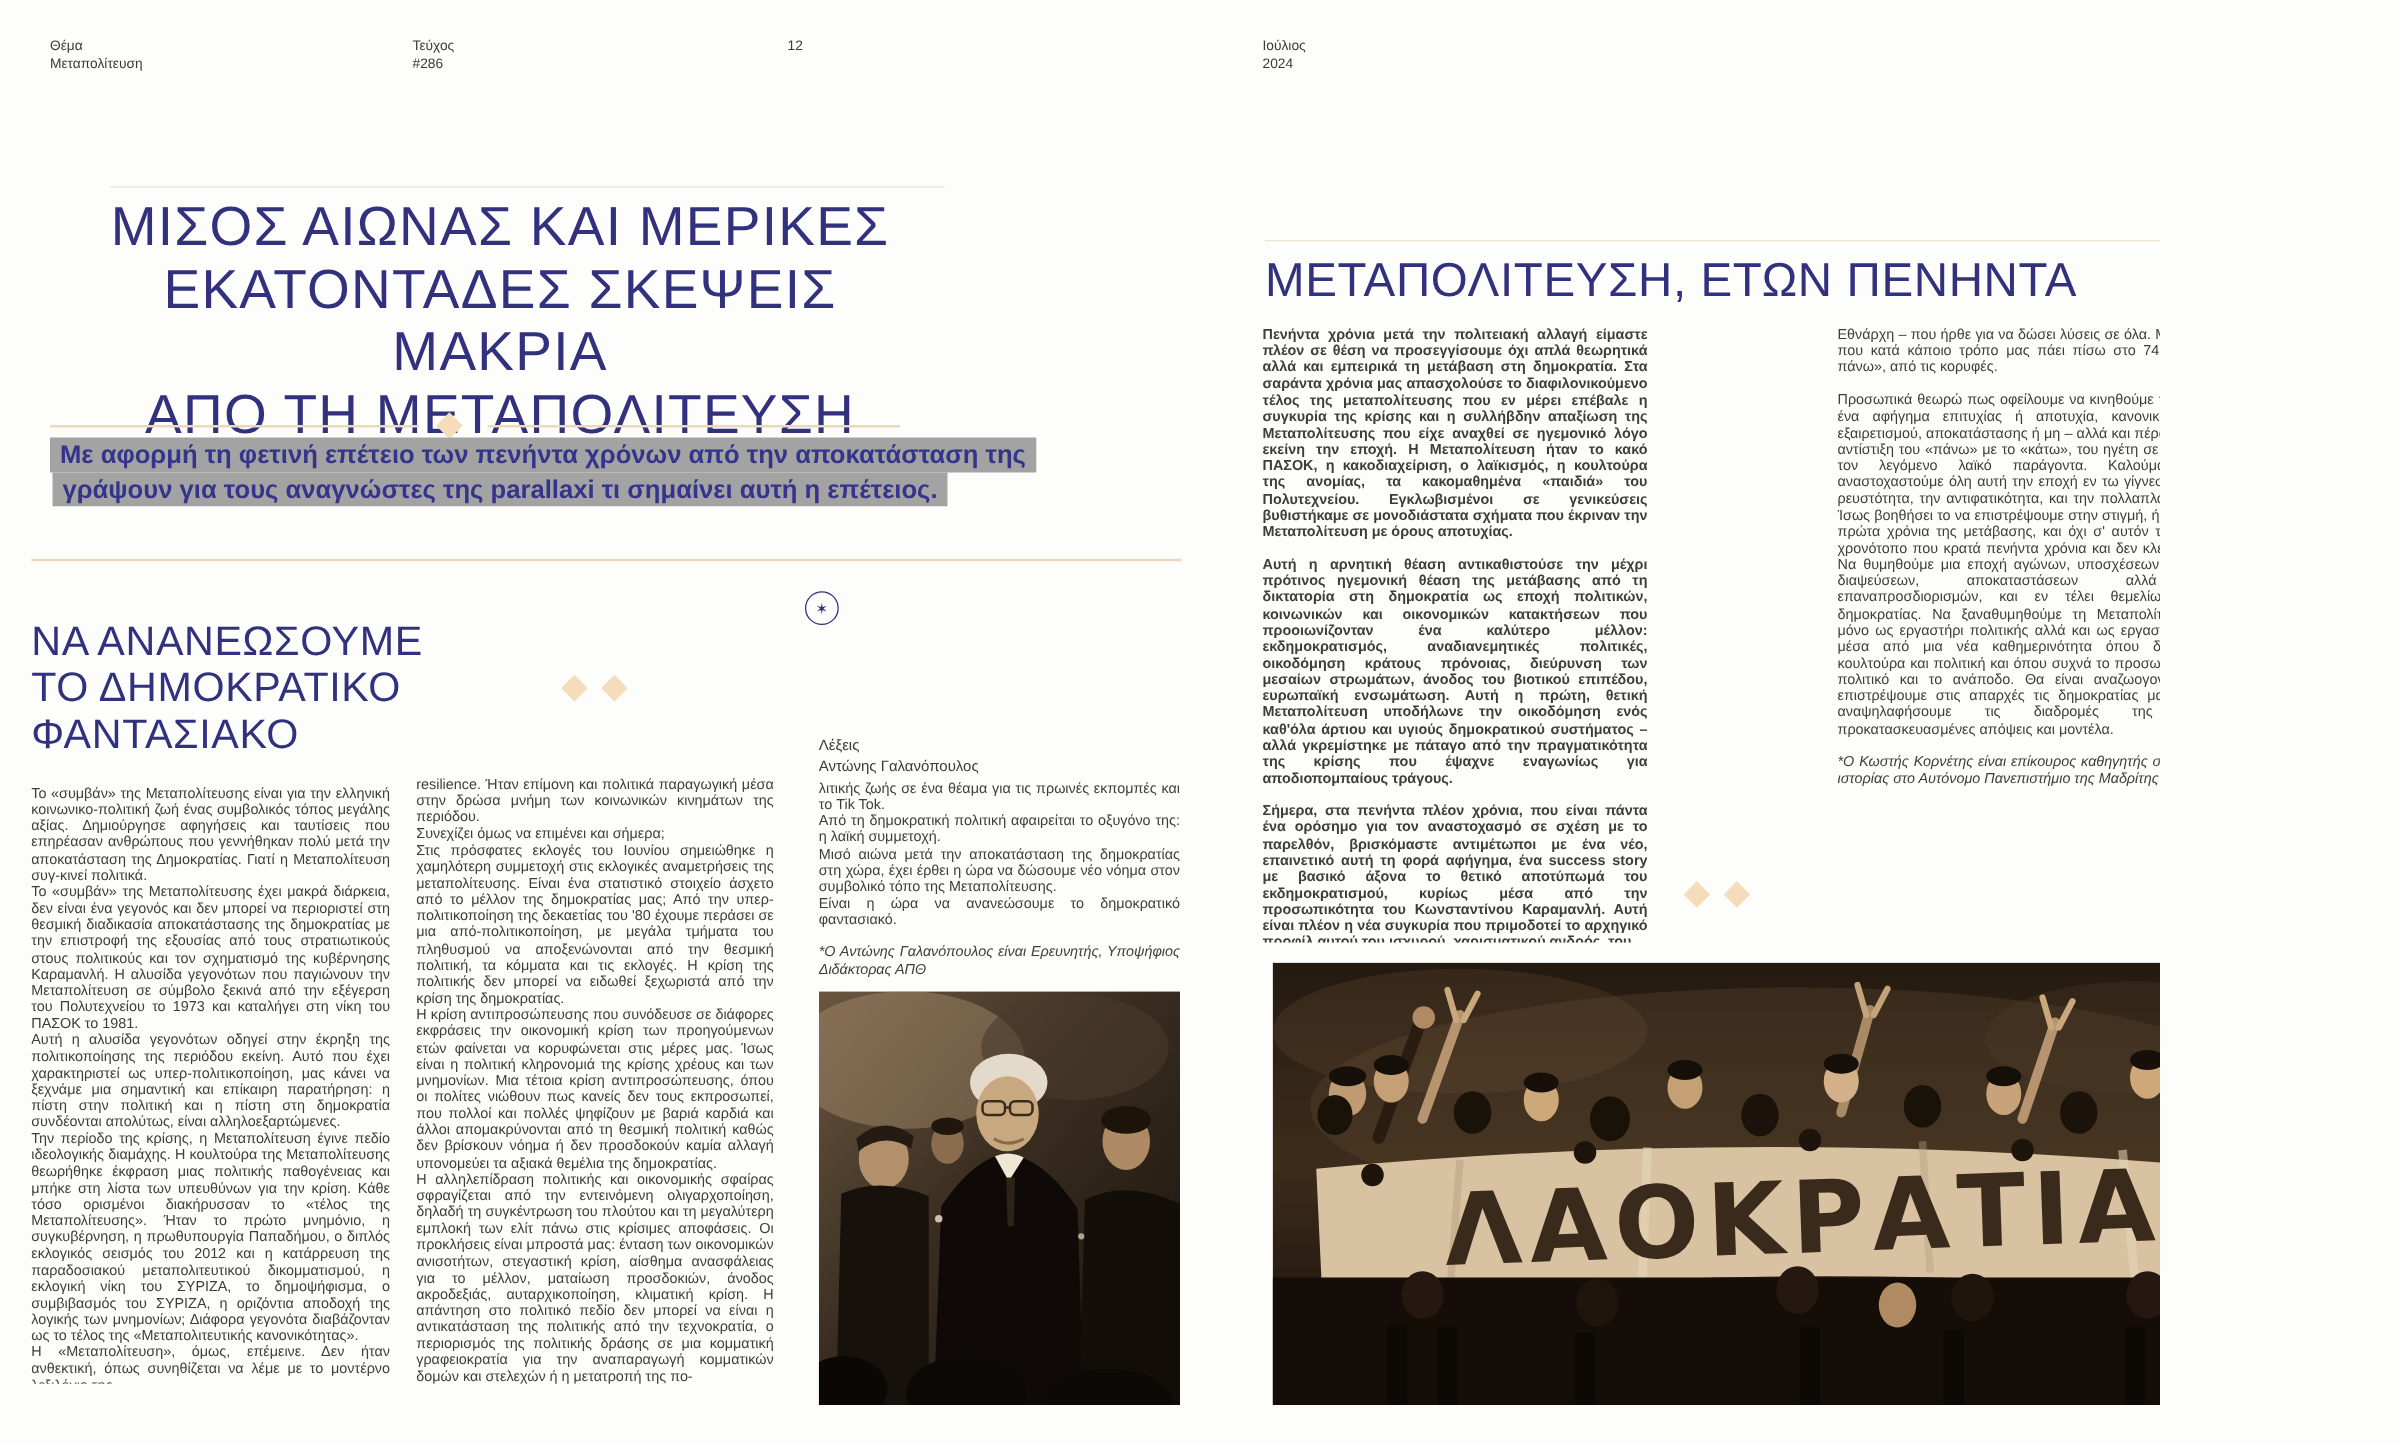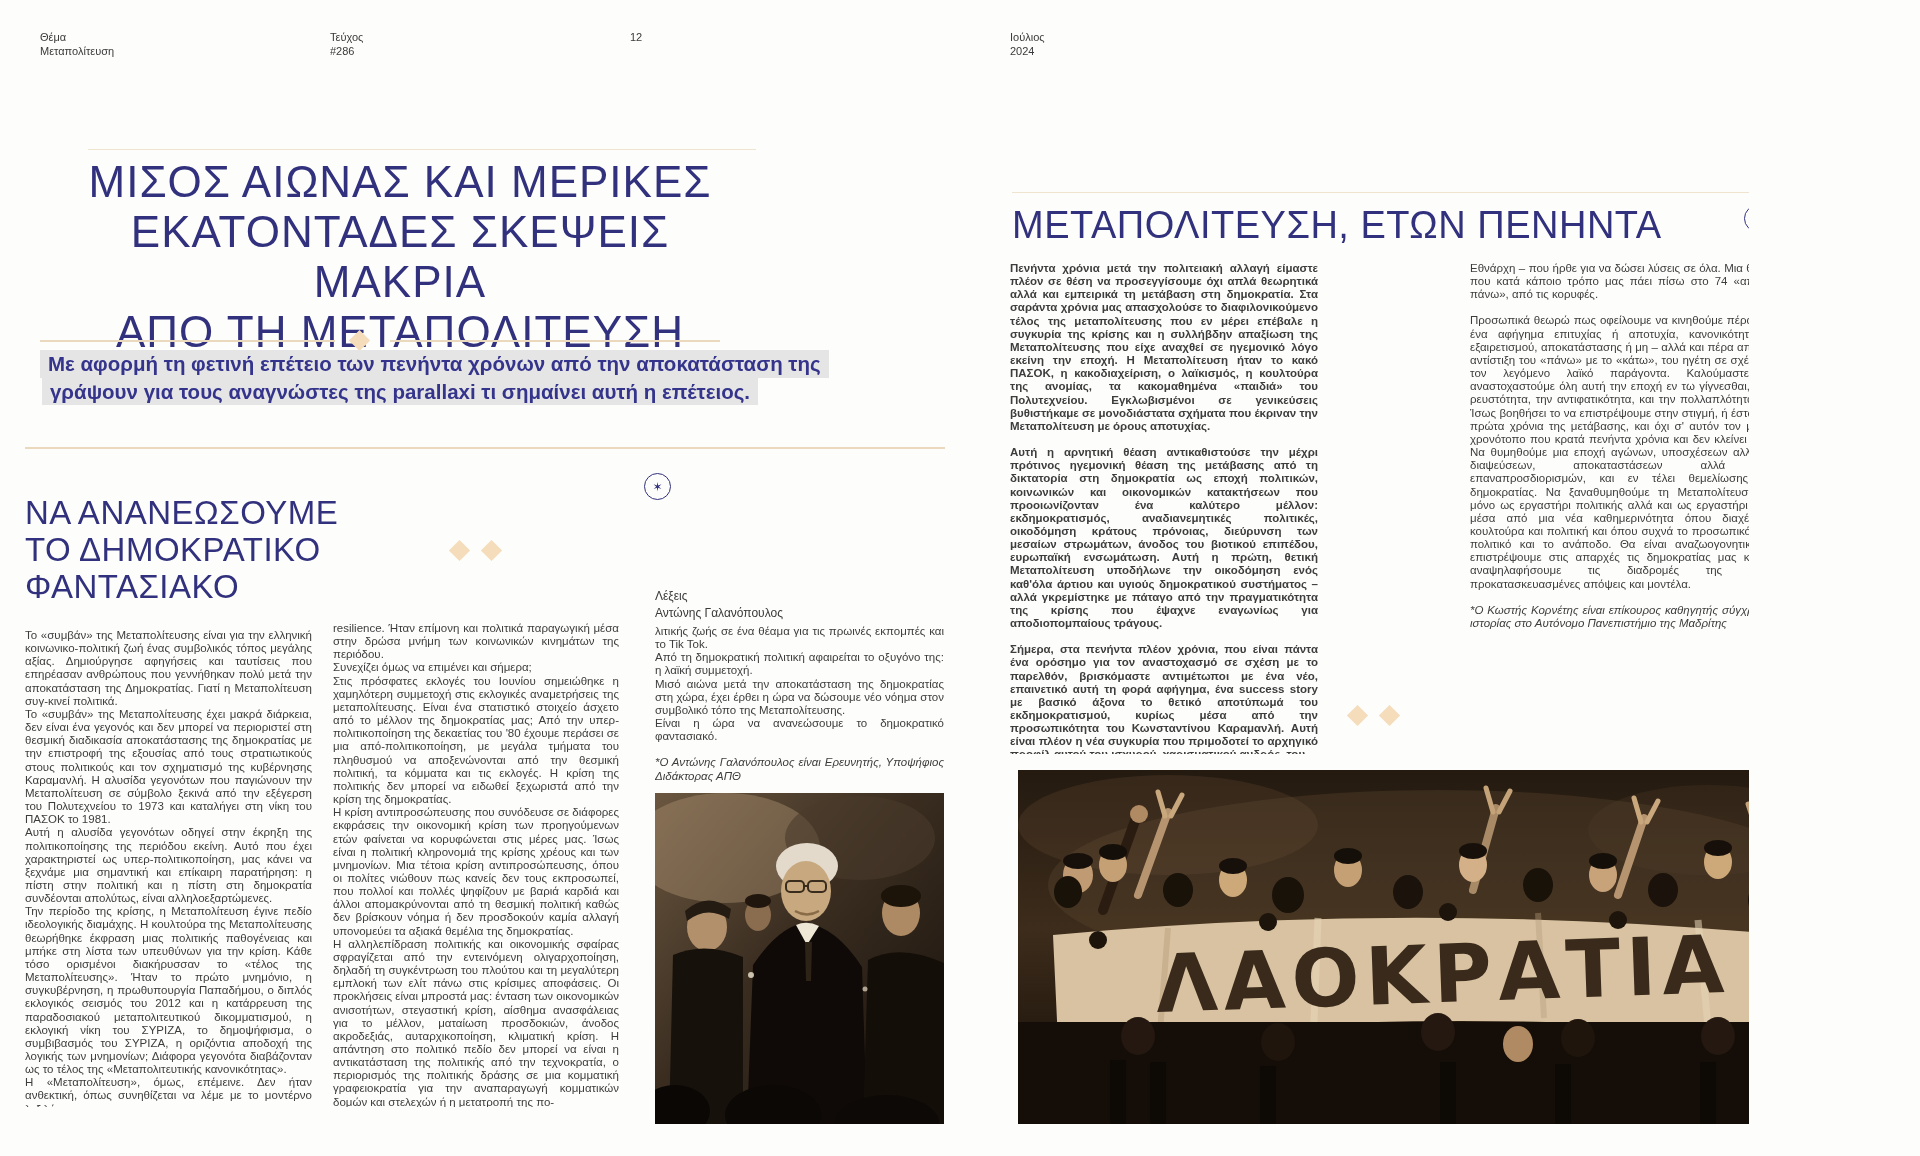--- a/index.html
+++ b/index.html
@@ -1,32 +1,32 @@
 <!DOCTYPE html>
 <html><head>
 <meta charset="utf-8">
 <style>
   html,body{margin:0;padding:0;}
   body{width:1920px;height:1156px;background:#fdfdfb;font-family:"Liberation Sans","DejaVu Sans",sans-serif;color:#3d3d3d;}
-  .spread{position:relative;width:1728px;height:1156px;overflow:hidden;background:#fdfdfb;padding-left:21px;}
+  .spread{position:relative;width:1728px;height:1156px;overflow:hidden;background:#fdfdfb;}
   .abs{position:absolute;}
   .meta{font-size:11px;line-height:14px;color:#3a3a3a;}
   .meta div{white-space:nowrap;}
   .pagenum{font-size:11px;line-height:14px;color:#3a3a3a;}
   .rule{background:#ead9bd;height:1.5px;}
   .rule-soft{background:#efe4cf;height:1px;}
   .serif-title{font-family:Liberation Sans, sans-serif;color:#31317e;font-weight:400;margin:0;}
   .left-title{left:40px;top:157px;width:720px;text-align:center;font-size:44px;line-height:50px;letter-spacing:1px;}
   .right-title{left:1012px;top:203px;width:700px;font-size:38px;line-height:44px;letter-spacing:0.5px;text-align:left;}
   .section-heading{left:25px;top:494px;width:330px;font-size:33px;line-height:37px;letter-spacing:0.5px;}
   .section-heading span{display:block;}
   .left-title span{display:block;}
   .subtitle{left:40px;top:350px;width:720px;text-align:center;color:#34348c;font-weight:bold;font-size:20.5px;line-height:25.5px;}
   .subtitle .line{white-space:nowrap;}
-  .subtitle .hl{background:#e5e5e5;padding:1px 8px;display:inline-block;}
+  .subtitle .hl{background:#a3a3a3;padding:1px 8px;display:inline-block;}
   .dia{position:absolute;width:15px;height:15px;background:#f5dcba;transform:rotate(45deg);}
   .star-badge{position:absolute;width:25px;height:25px;border:1.5px solid #31317e;border-radius:50%;display:flex;align-items:center;justify-content:center;font-size:12px;line-height:12px;color:#31317e;background:transparent;}
   .byline{font-size:12px;line-height:17px;color:#3a3a3a;white-space:nowrap;}
   .body-col{font-size:11.5px;line-height:13.15px;text-align:justify;color:#3d3d3d;overflow:hidden;}
   .body-col p{margin:0;}
   .body-col.gapped p{margin:0 0 13px 0;}
   .body-col p.foot{font-style:italic;margin-top:13px;}
   .photo{position:absolute;overflow:hidden;}
   .photo svg{display:block;width:100%;height:100%;}
 </style>

